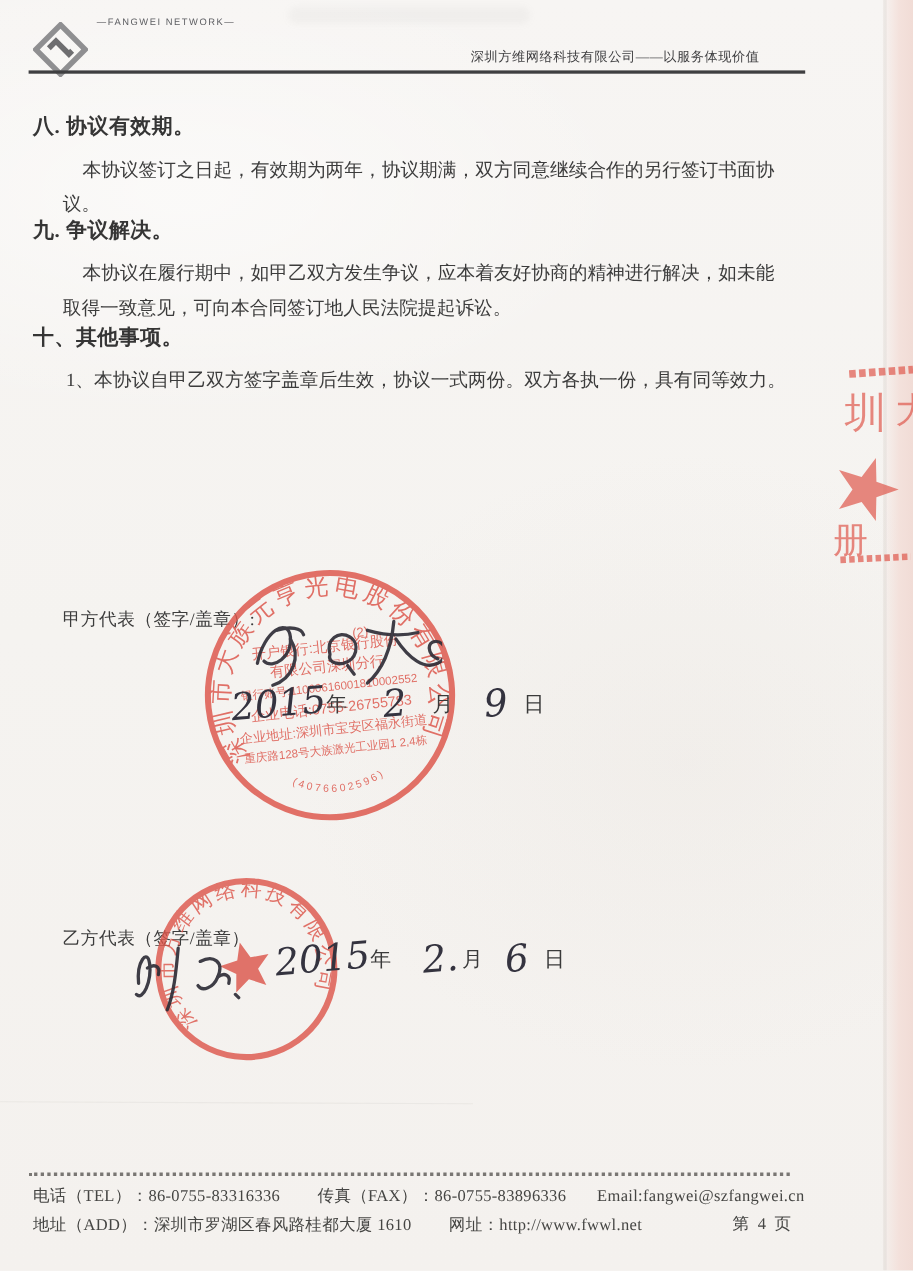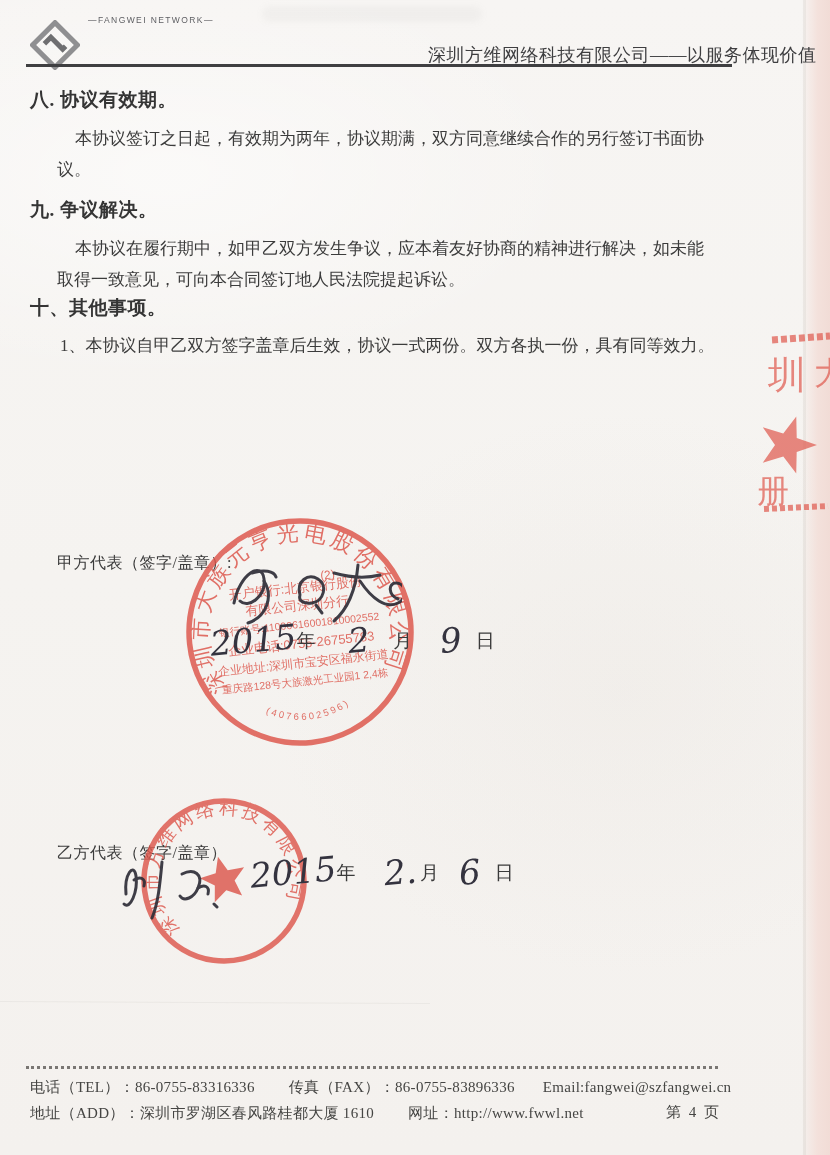--- a/index.html
+++ b/index.html
@@ -20,21 +20,21 @@
   .edge-shadow{position:absolute;top:0;right:24px;width:3px;height:1155px;background:rgba(120,100,95,.08);}
   .crease{position:absolute;left:0;top:1002px;width:430px;height:1px;background:rgba(120,110,100,.07);transform:rotate(.25deg);}
   .ghost{position:absolute;left:262px;top:6px;width:220px;height:16px;background:rgba(140,140,140,.06);filter:blur(3px);border-radius:8px;}
 
   
   .logo{position:absolute;left:30px;top:14px;display:flex;align-items:flex-start;}
   .logo-icon{width:50px;height:50px;margin-top:6px;}
   .logo-txt{margin-left:8px;font-family:"Liberation Sans","DejaVu Sans",sans-serif;}
   .logo-title{font-size:27px;font-weight:bold;color:#55565a;letter-spacing:3px;line-height:34px;}
   .logo-sub{font-size:8.5px;color:#5d5e62;letter-spacing:1.4px;margin-top:1px;}
-  .slogan{position:absolute;top:43px;left:428px;font-size:18px;color:#3e3e40;letter-spacing:.5px;}
+  .slogan{position:absolute;top:43px;left:428px;font-size:12px;color:#3e3e40;letter-spacing:.5px;}
   .header-rule{position:absolute;left:26px;top:64px;width:706px;height:2.5px;background:#3f3f41;}
 
   
   .sec{position:absolute;left:30px;}
   .sec-title{font-size:19px;font-weight:bold;margin:0;line-height:28px;letter-spacing:.5px;color:#353535;}
   .sec-body{font-size:17px;line-height:31px;margin:9px 0 0 27px;text-indent:18px;color:#3c3c3c;}
   .w8{width:670px;} .w9{width:655px;}
   .items{margin-top:8px;}
   .item{font-size:17px;line-height:32px;margin:0;padding-left:58px;text-indent:-28px;width:645px;color:#3c3c3c;}
 
@@ -71,21 +71,21 @@
       <path d="M20,38 L20,27 L40,27 L40,22" fill="none" stroke="#6e6e70" stroke-width="6"></path>
     </g>
   </svg>
   <div class="logo-txt">
     <div class="logo-sub">—FANGWEI NETWORK—</div>
   </div>
 </div>
 <div class="slogan">深圳方维网络科技有限公司——以服务体现价值</div>
 <div class="header-rule"></div>
 
-<section class="sec" style="top:86px">
+<section class="sec" style="top:102px">
   <h2 class="sec-title">八. 协议有效期。</h2>
   <p class="sec-body w8">本协议签订之日起，有效期为两年，协议期满，双方同意继续合作的另行签订书面协议。</p>
 </section>
 
 <section class="sec" style="top:196px">
   <h2 class="sec-title">九. 争议解决。</h2>
   <p class="sec-body w9">本协议在履行期中，如甲乙双方发生争议，应本着友好协商的精神进行解决，如未能取得一致意见，可向本合同签订地人民法院提起诉讼。</p>
 </section>
 
 <section class="sec" style="top:294px">

